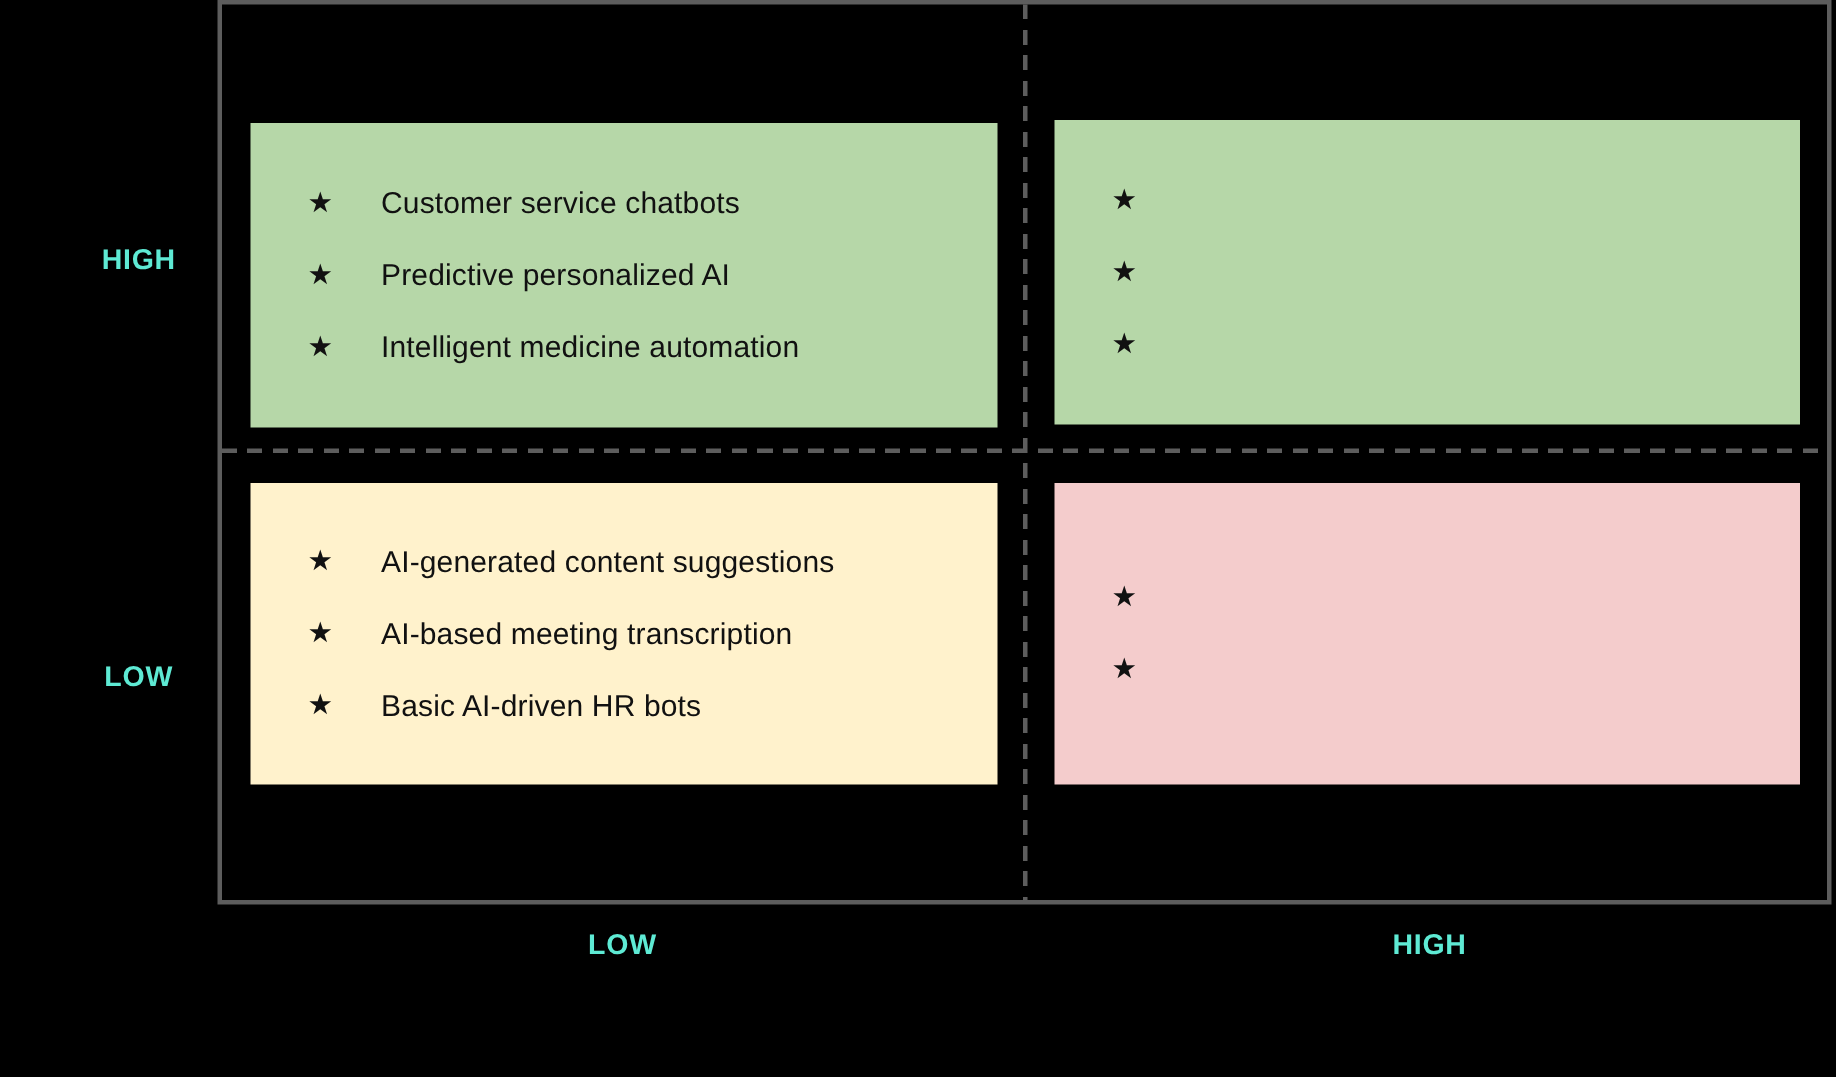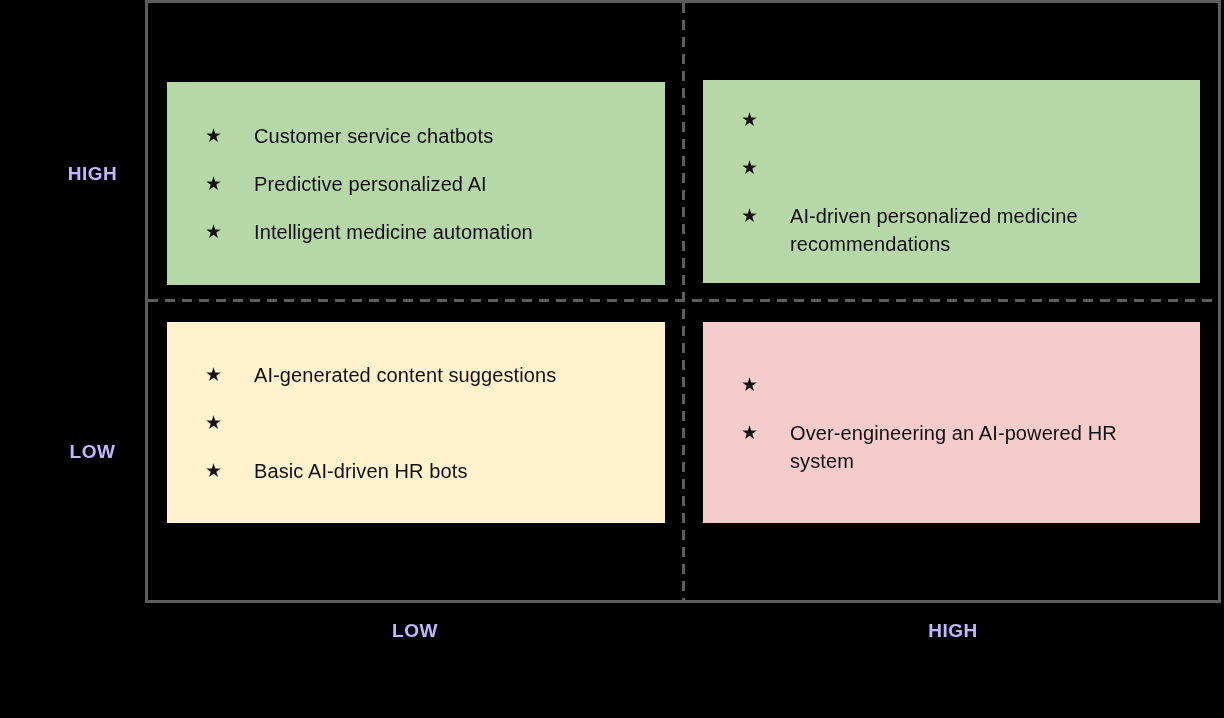--- a/index.html
+++ b/index.html
@@ -62,21 +62,21 @@
   .txt {
     font-size: 20px;
     line-height: 28px;
     color: #111111;
     letter-spacing: 0.1px;
   }
   .axis-label {
     position: absolute;
     font-weight: 700;
     font-size: 19px;
-    color: #c4b5fd;
+    color: #5eead4;
     letter-spacing: 0.5px;
   }
   .y-high { left: 40px;  top: 163px; width: 105px; text-align: center; }
   .y-low  { left: 40px;  top: 441px; width: 105px; text-align: center; }
   .x-low  { left: 148px; top: 620px; width: 534px; text-align: center; }
   .x-high { left: 685px; top: 620px; width: 536px; text-align: center; }
 </style>
 </head>
 <body>
 
@@ -103,47 +103,46 @@
     <div class="quad tr" style="background: rgb(182, 215, 168);">
         <ul class="items">
           <li>
             <span class="star">★</span>
           </li>
           <li>
             <span class="star">★</span>
           </li>
           <li>
             <span class="star">★</span>
-            <span class="txt">AI-driven personalized medicine recommendations</span>
           </li>
         </ul>
       </div>
     <div class="quad bl" style="background: rgb(255, 242, 204);">
         <ul class="items">
           <li>
             <span class="star">★</span>
             <span class="txt">AI-generated content suggestions</span>
           </li>
           <li>
             <span class="star">★</span>
+            <span class="txt">AI-based meeting transcription</span>
           </li>
           <li>
             <span class="star">★</span>
             <span class="txt">Basic AI-driven HR bots</span>
           </li>
         </ul>
       </div>
     <div class="quad br" style="background: rgb(244, 204, 204);">
         <ul class="items">
           <li>
             <span class="star">★</span>
           </li>
           <li>
             <span class="star">★</span>
-            <span class="txt">Over-engineering an AI-powered HR system</span>
           </li>
         </ul>
       </div>
   </div>
   <div class="axis-label y-high">HIGH</div>
   <div class="axis-label y-low">LOW</div>
   <div class="axis-label x-low">LOW</div>
   <div class="axis-label x-high">HIGH</div>
 </div>
 

